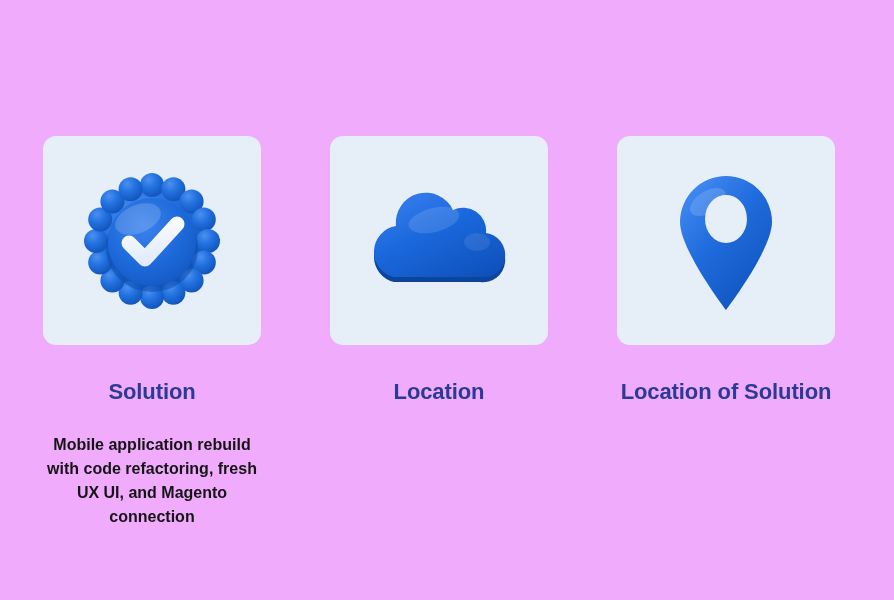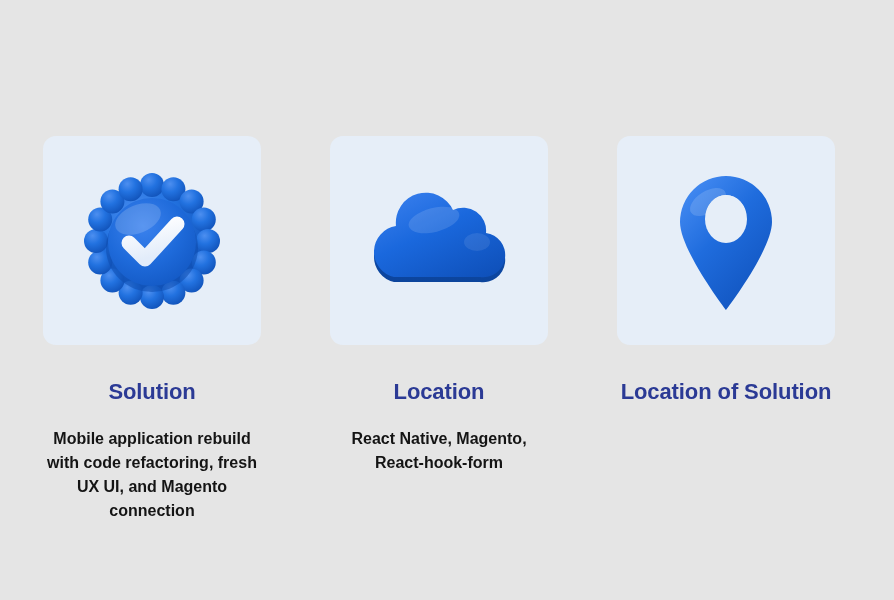--- a/index.html
+++ b/index.html
@@ -9,21 +9,21 @@
     height: 600px;
     background: #ffffff;
     font-family: "Liberation Sans", sans-serif;
     overflow: hidden;
   }
 
   .board {
     position: relative;
     width: 894px;
     height: 600px;
-    background: #e5e5e5;
+    background: #f0abfc;
   }
 
   .columns {
     position: absolute;
     top: 136px;
     left: 43px;
     width: 792px;
     display: flex;
     justify-content: space-between;
     align-items: flex-start;
@@ -53,21 +53,21 @@
     font-size: 22px;
     font-weight: bold;
     color: #2b3a95;
     text-align: center;
     line-height: 26px;
     letter-spacing: -0.1px;
     white-space: nowrap;
   }
 
   .col-body {
-    margin-top: 22px;
+    margin-top: 28px;
     font-size: 16px;
     font-weight: bold;
     color: #141414;
     text-align: center;
     line-height: 24px;
     width: 190px;
   }
 
   .col-body.wide { width: 210px; }
 </style>
@@ -158,21 +158,20 @@
                      a30 30 0 0 1 57 -16
                      a23 23 0 0 1 33 23
                      a21 21 0 0 1 -6 44
                      Z" fill="url(#cloudGrad)"></path>
             <ellipse cx="70" cy="44" rx="26" ry="12" fill="#ffffff" opacity="0.13" transform="rotate(-14 70 44)"></ellipse>
             <ellipse cx="113" cy="66" rx="13" ry="9" fill="#ffffff" opacity="0.09"></ellipse>
           </g>
         </svg>
       </div>
       <div class="col-title">Location</div>
-      <div class="col-body wide">React Native, Magento, React-hook-form</div>
     </div>
 
     <div class="column">
       <div class="icon-card">
         <svg class="icon-art" width="120" height="150" viewBox="0 0 120 150">
           <defs>
             <linearGradient id="pinGrad" x1="0.15" y1="0.05" x2="0.85" y2="1">
               <stop offset="0%" stop-color="#4289f1"></stop>
               <stop offset="40%" stop-color="#1f6cdd"></stop>
               <stop offset="100%" stop-color="#0f51bb"></stop>

